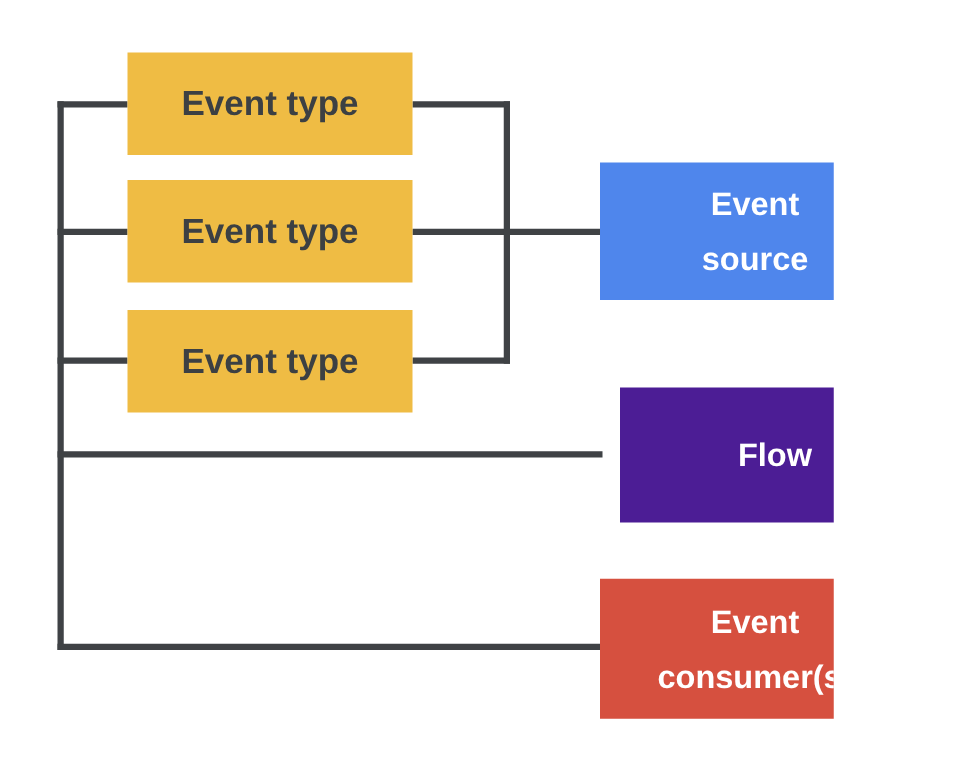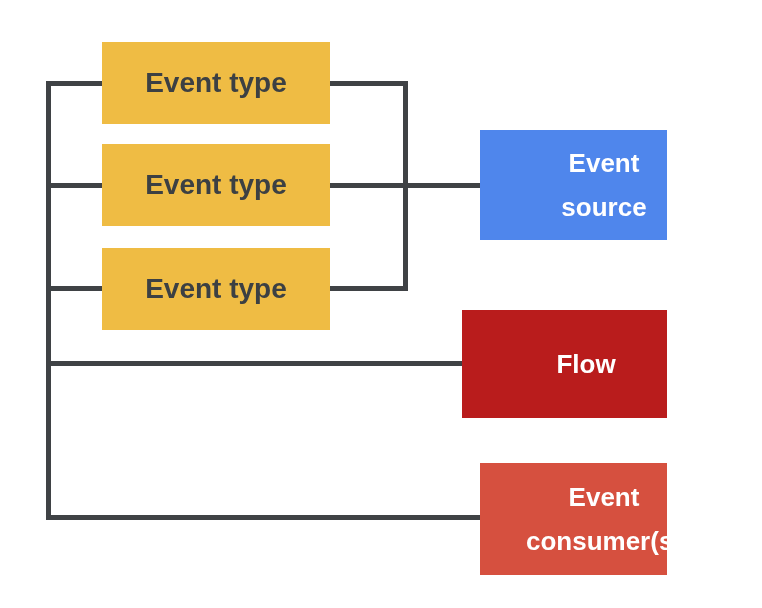--- a/index.html
+++ b/index.html
@@ -71,21 +71,21 @@
 
   <div class="node yellow" style="left: 102px; top: 248px; width: 228px; height: 82px; background: rgb(239, 188, 68);">
     <span class="node-label">Event type</span>
   </div>
 
   <div class="node light" style="left: 480px; top: 130px; width: 248px; height: 110px; background: rgb(79, 134, 236);">
     <span class="node-label">Event
 source</span>
   </div>
 
-  <div class="node light" style="left: 462px; top: 310px; width: 248px; height: 108px; background: #b91c1c;">
+  <div class="node light" style="left: 496px; top: 310px; width: 248px; height: 108px; background: #4c1d95;">
     <span class="node-label">Flow</span>
   </div>
 
   <div class="node light" style="left: 480px; top: 463px; width: 248px; height: 112px; background: rgb(214, 80, 63);">
     <span class="node-label">Event
 consumer(s)</span>
   </div>
 
 </div>
 

